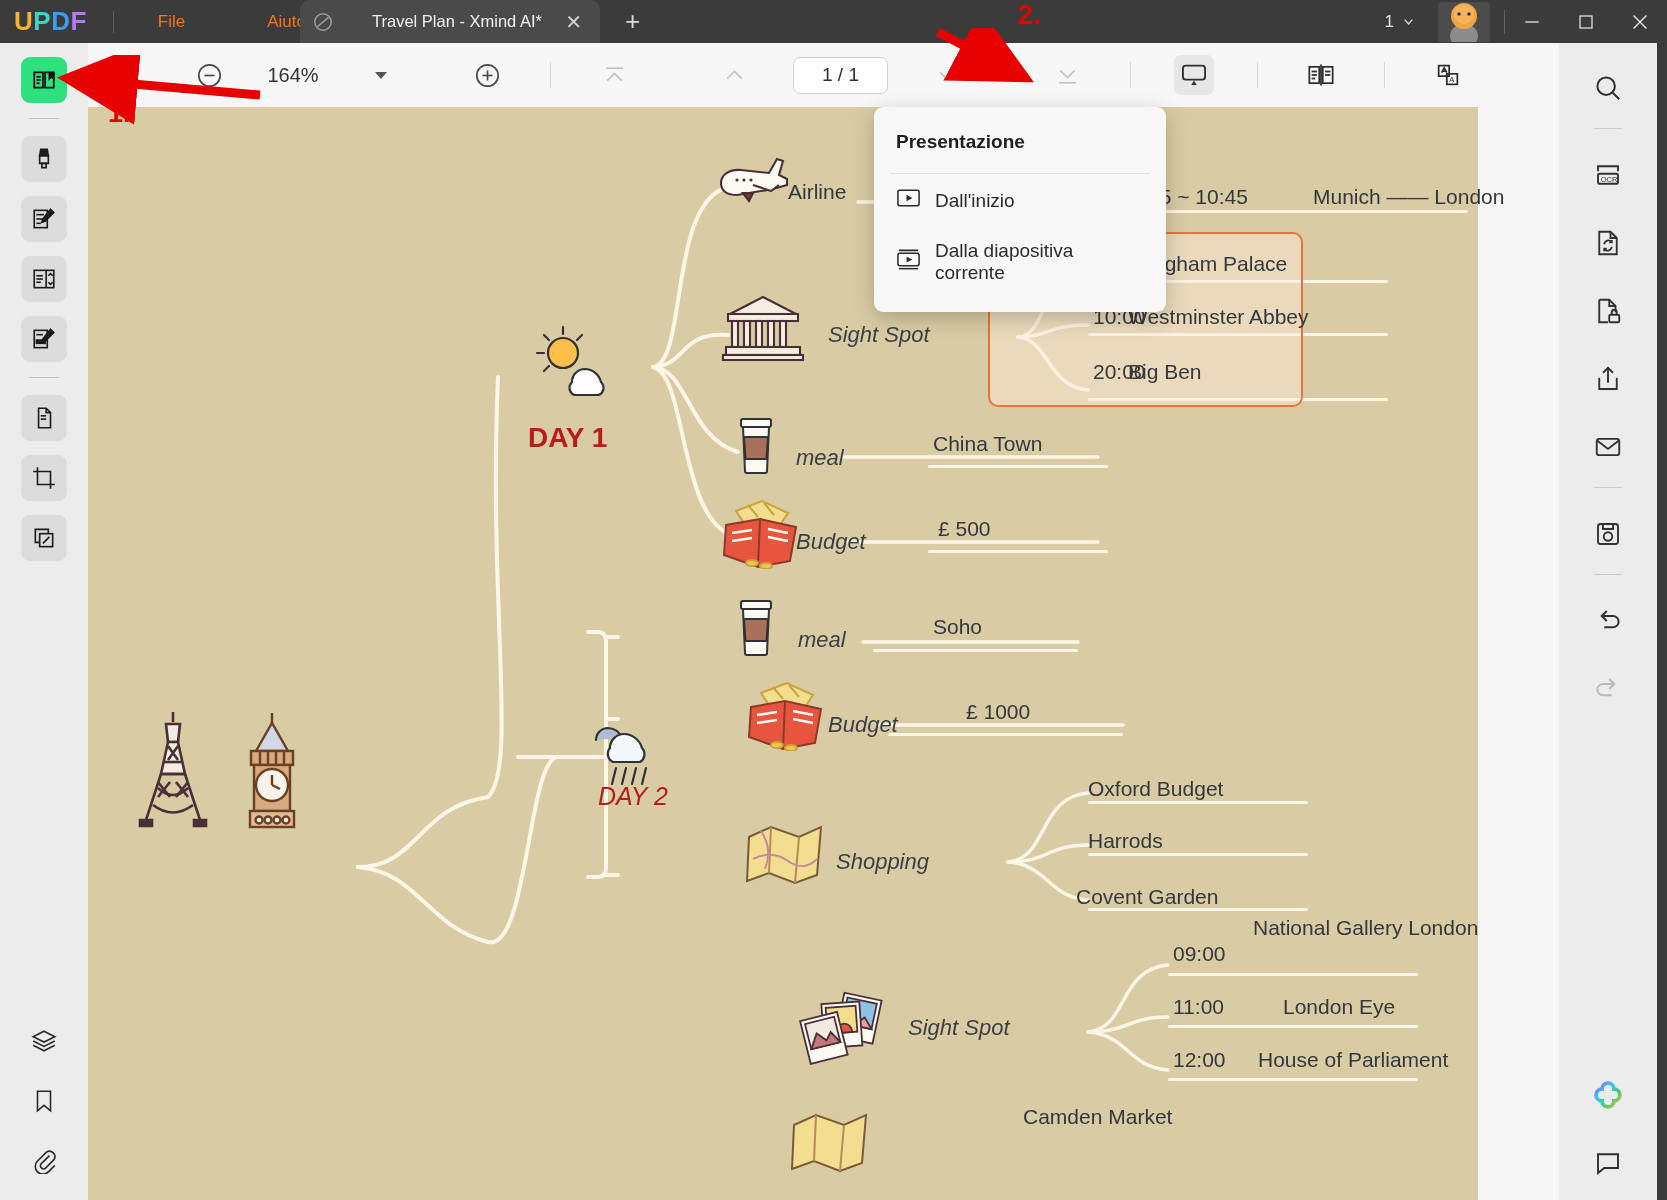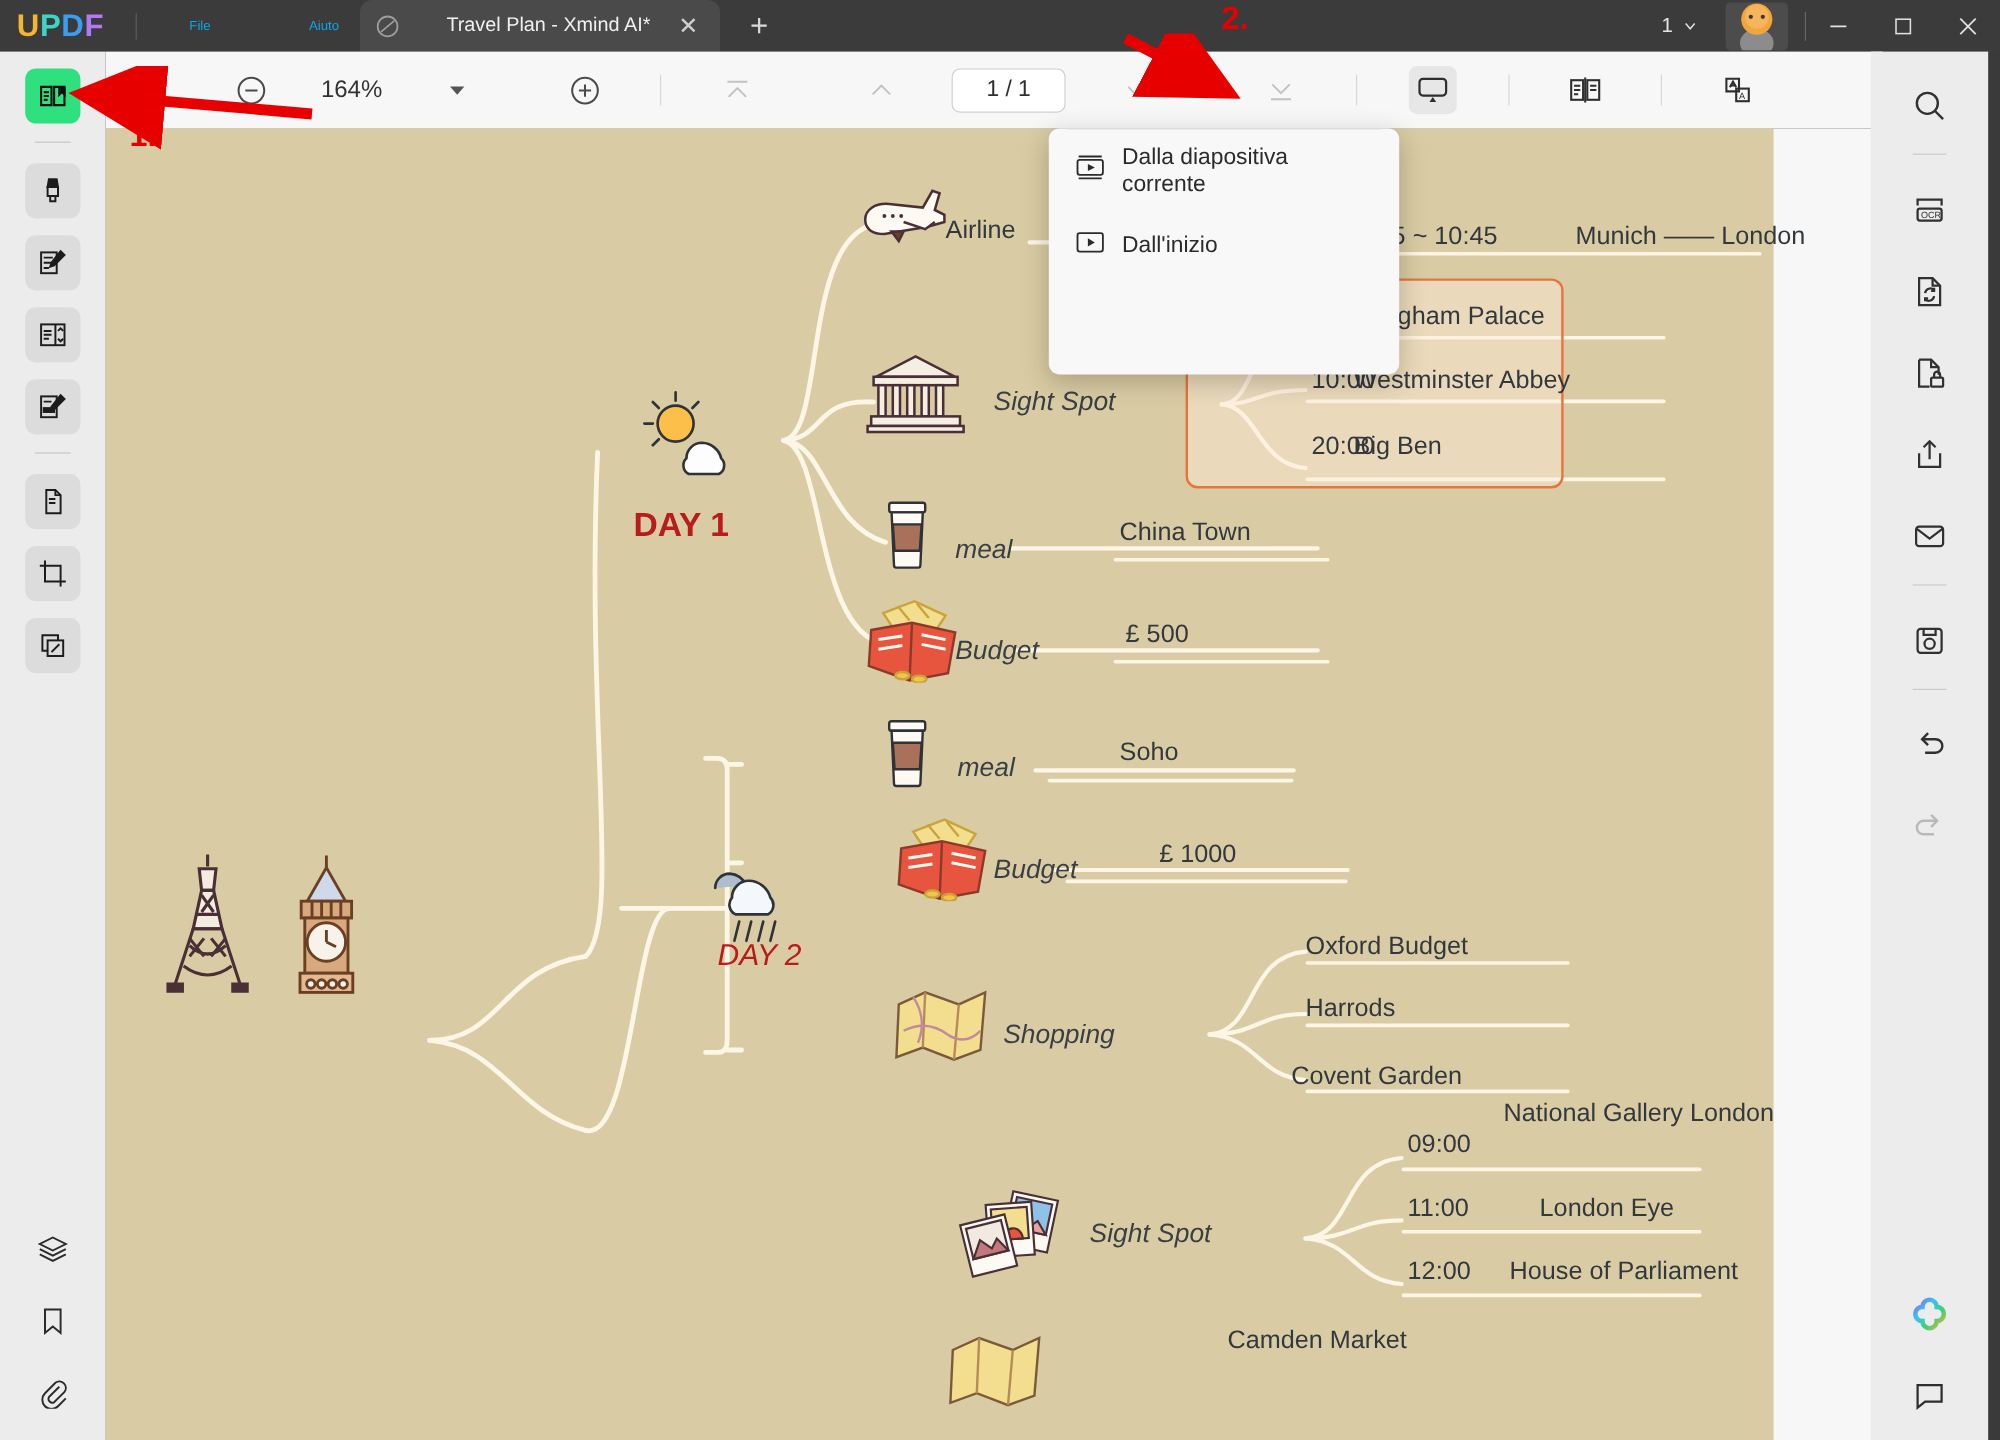--- a/index.html
+++ b/index.html
@@ -14,21 +14,21 @@
   
   .titlebar {
     position: absolute; top: 0; left: 0; width: 1667px; height: 43px;
     background: #3b3b3b; display: flex; align-items: center;
   }
   .logo { display: flex; align-items: center; font-size: 26px; font-weight: bold;
           letter-spacing: .5px; margin-left: 14px; }
   .logo .u { color: #f5b52e; } .logo .p { color: #3fd3c6; }
   .logo .d { color: #3b9cf0; } .logo .f { color: #b07bf0; }
   .tb-sep { width: 1px; height: 22px; background: #5c5c5c; margin: 0 26px; }
-  .menu-item { color: #0ea5e9; font-size: 11px; padding: 6px 18px; cursor: default; }
+  .menu-item { color: #f97316; font-size: 17px; padding: 6px 18px; cursor: default; }
   .menu-item:first-of-type { margin-left: 24px; }
   .menu-item + .menu-item { margin-left: 46px; }
 
   .tab {
     position: absolute; left: 300px; top: 0; width: 300px; height: 43px;
     background: #4a4a4a; border-radius: 10px 10px 0 0;
     display: flex; align-items: center; padding: 0 12px;
   }
   .tab-icon { width: 22px; height: 22px; opacity: .62; flex: 0 0 auto; margin-right: 10px; }
   .tab-title { color: #f0f0f0; font-size: 16.5px; white-space: nowrap;
@@ -744,40 +744,41 @@
       <div class="rr-btn">
         <svg width="30" height="30" viewBox="0 0 24 24" fill="none" stroke="#2e2e2e" stroke-width="1.5">
           <path d="M4 5h16v11H9l-5 4z"></path>
           </svg>
       </div>
     </div>
   </div>
   <div class="edge"></div>
 
   <div class="dropdown">
+    <div class="dd-title">Presentazione</div>
     <div class="dd-rule"></div>
+    <div class="dd-item">
+      <span>
+        <svg width="25" height="22" viewBox="0 0 26 22" fill="none" stroke="#2b2b2b" stroke-width="1.6">
+          <rect x="2" y="3" width="22" height="16" rx="2"></rect>
+          <path d="M11 7.5 L17 11 L11 14.5z" fill="#2b2b2b" stroke="none"></path>
+          </svg>
+      </span>
+      <span>Dall'inizio</span>
+    </div>
     <div class="dd-item">
       <span>
         <svg width="25" height="24" viewBox="0 0 26 24" fill="none" stroke="#2b2b2b" stroke-width="1.6">
           <line x1="3" y1="2" x2="23" y2="2"></line>
           <rect x="2" y="5" width="22" height="13" rx="2"></rect>
           <path d="M11 8.5 L17 11.5 L11 14.5z" fill="#2b2b2b" stroke="none"></path>
           <line x1="3" y1="21" x2="23" y2="21"></line>
           </svg>
       </span>
       <span>Dalla diapositiva corrente</span>
-    </div>
-    <div class="dd-item">
-      <span>
-        <svg width="25" height="22" viewBox="0 0 26 22" fill="none" stroke="#2b2b2b" stroke-width="1.6">
-          <rect x="2" y="3" width="22" height="16" rx="2"></rect>
-          <path d="M11 7.5 L17 11 L11 14.5z" fill="#2b2b2b" stroke="none"></path>
-          </svg>
-      </span>
-      <span>Dall'inizio</span>
     </div>
   </div>
 
   <svg class="arrow-svg" style="left:55px;top:55px;width:230px;height:70px">
     <defs>
       <marker id="ah1" markerWidth="9" markerHeight="9" refX="7" refY="4.5" orient="auto">
         <path d="M0,0 L9,4.5 L0,9 z" fill="#e60000"></path>
       </marker>
     </defs>
     <line x1="205" y1="40" x2="20" y2="24" stroke="#e60000" stroke-width="9" marker-end="url(#ah1)"></line>

